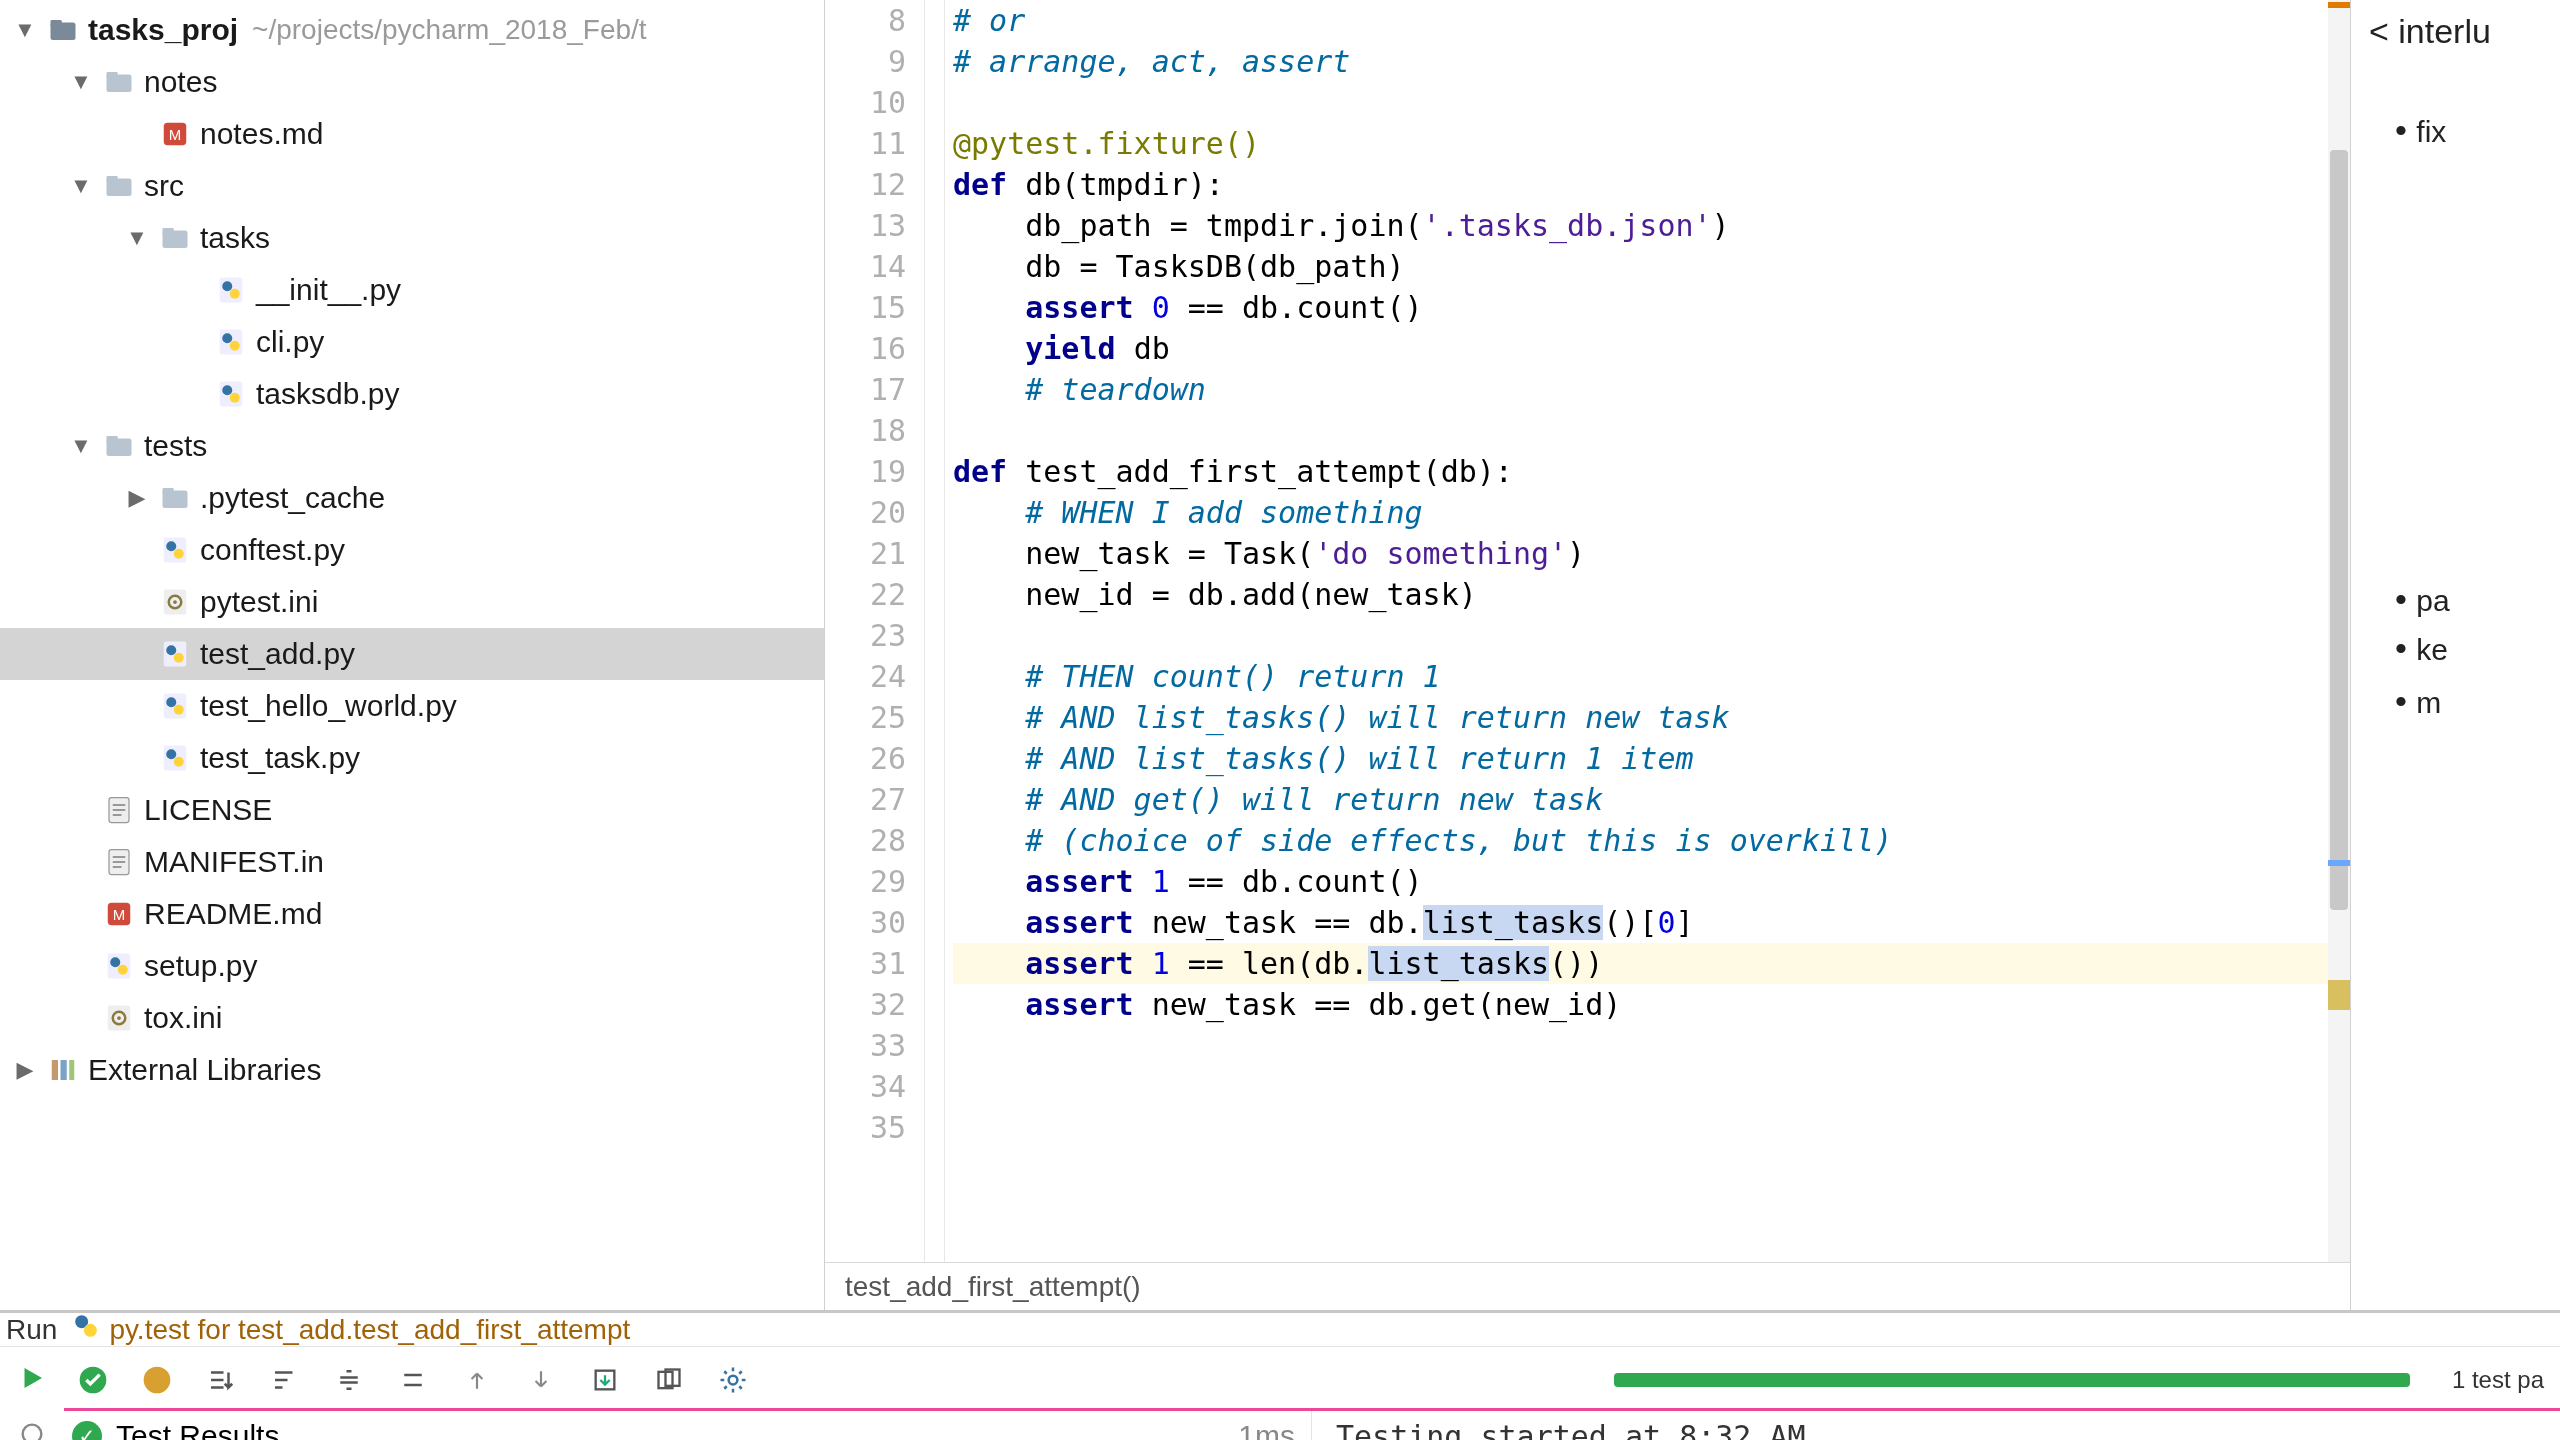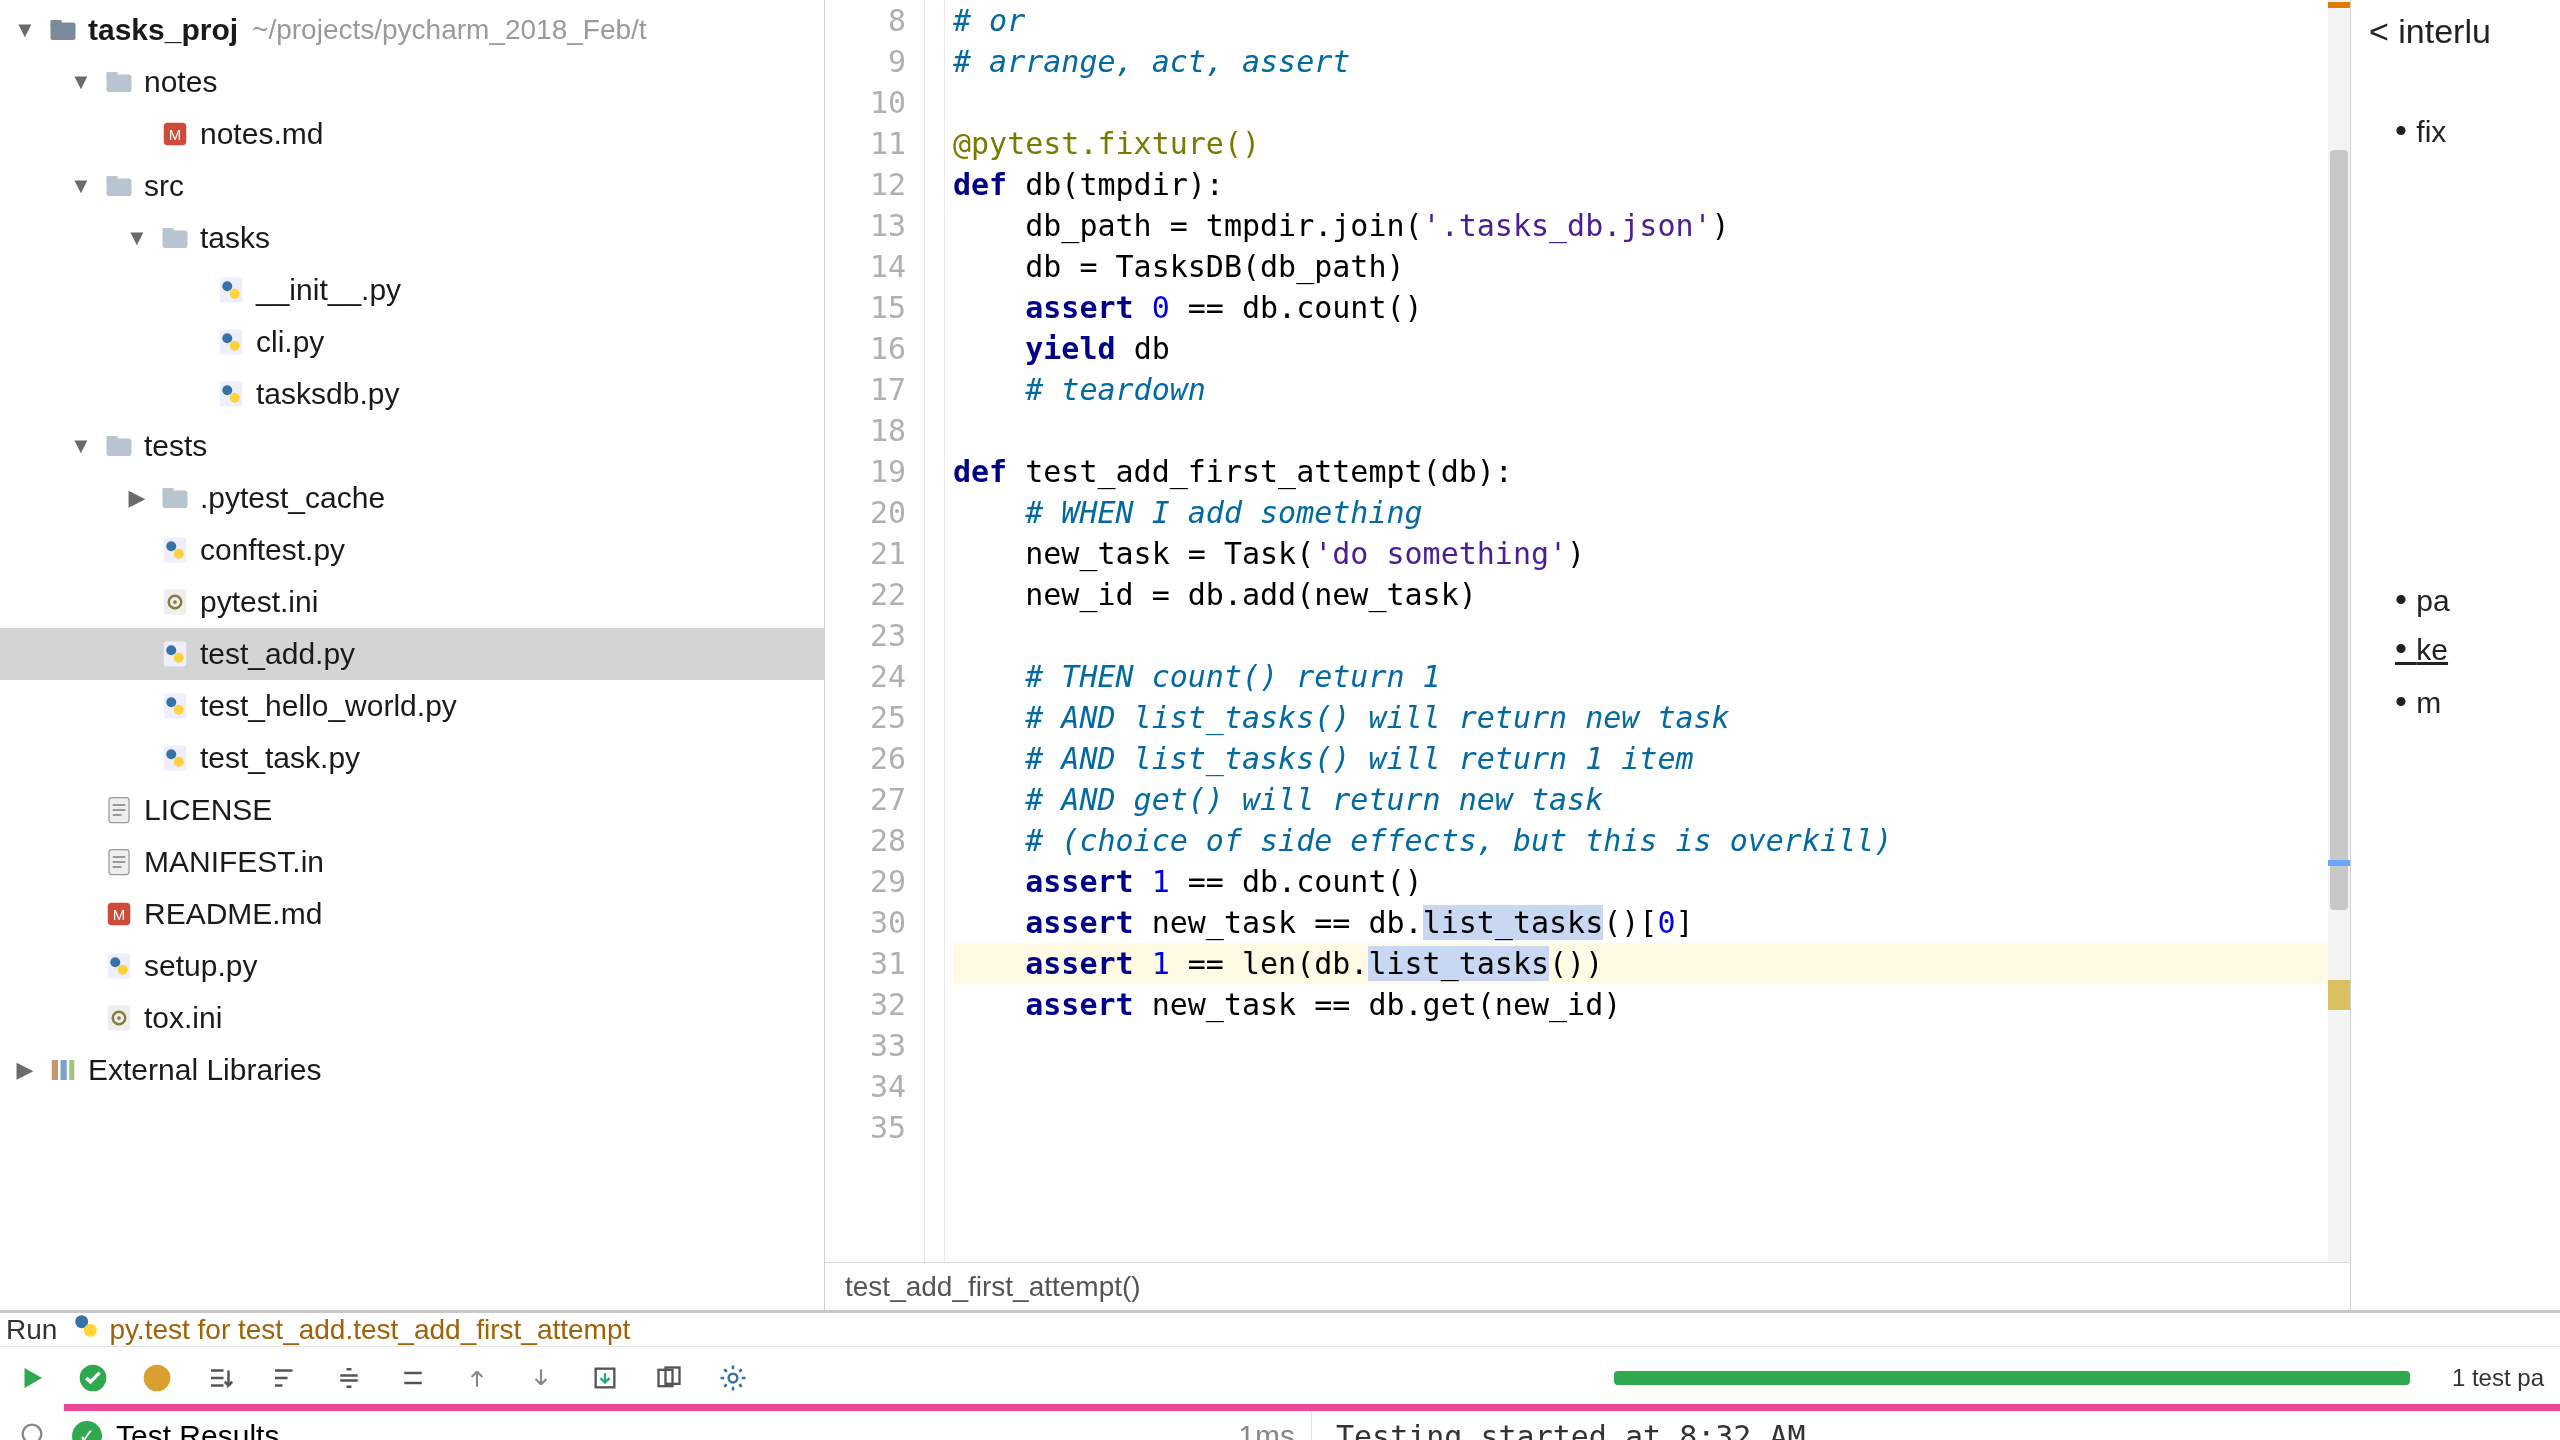--- a/index.html
+++ b/index.html
@@ -149,21 +149,21 @@
     flex-direction: column;
     align-items: center;
     padding-top: 10px;
     gap: 14px;
   }
   .run-toolbar {
     display: flex;
     align-items: center;
     gap: 22px;
     padding: 10px 16px 6px 8px;
-    border-bottom: 7px solid #ec4899;
+    border-bottom: 3px solid #ec4899;
     height: 64px;
   }
   .run-center { flex: 1; display: flex; flex-direction: column; min-width: 0; }
   .tb-btn {
     width: 42px; height: 42px;
     display: inline-flex; align-items: center; justify-content: center;
     border-radius: 4px;
   }
   .prog-track {
     flex: 1;
@@ -494,21 +494,21 @@
       <div class="breadcrumb">
         <span>test_add_first_attempt()</span>
       </div>
     </div>
 
     <div class="right-strip">
       <div class="hdr">&lt; interlu</div>
       <ul id="right-list">
           <li style="">fix</li>
           <li style="margin-top: 430px;">pa</li>
-          <li style=" text-decoration: underline;">ke</li>
+          <li style="">ke</li>
           <li style="margin-top: 14px;">m</li>
         </ul>
     </div>
 
   </div>
 
   <div class="run-panel">
     <div class="run-header">
       <span class="lbl">Run</span>
       <span style="margin-right:10px">

